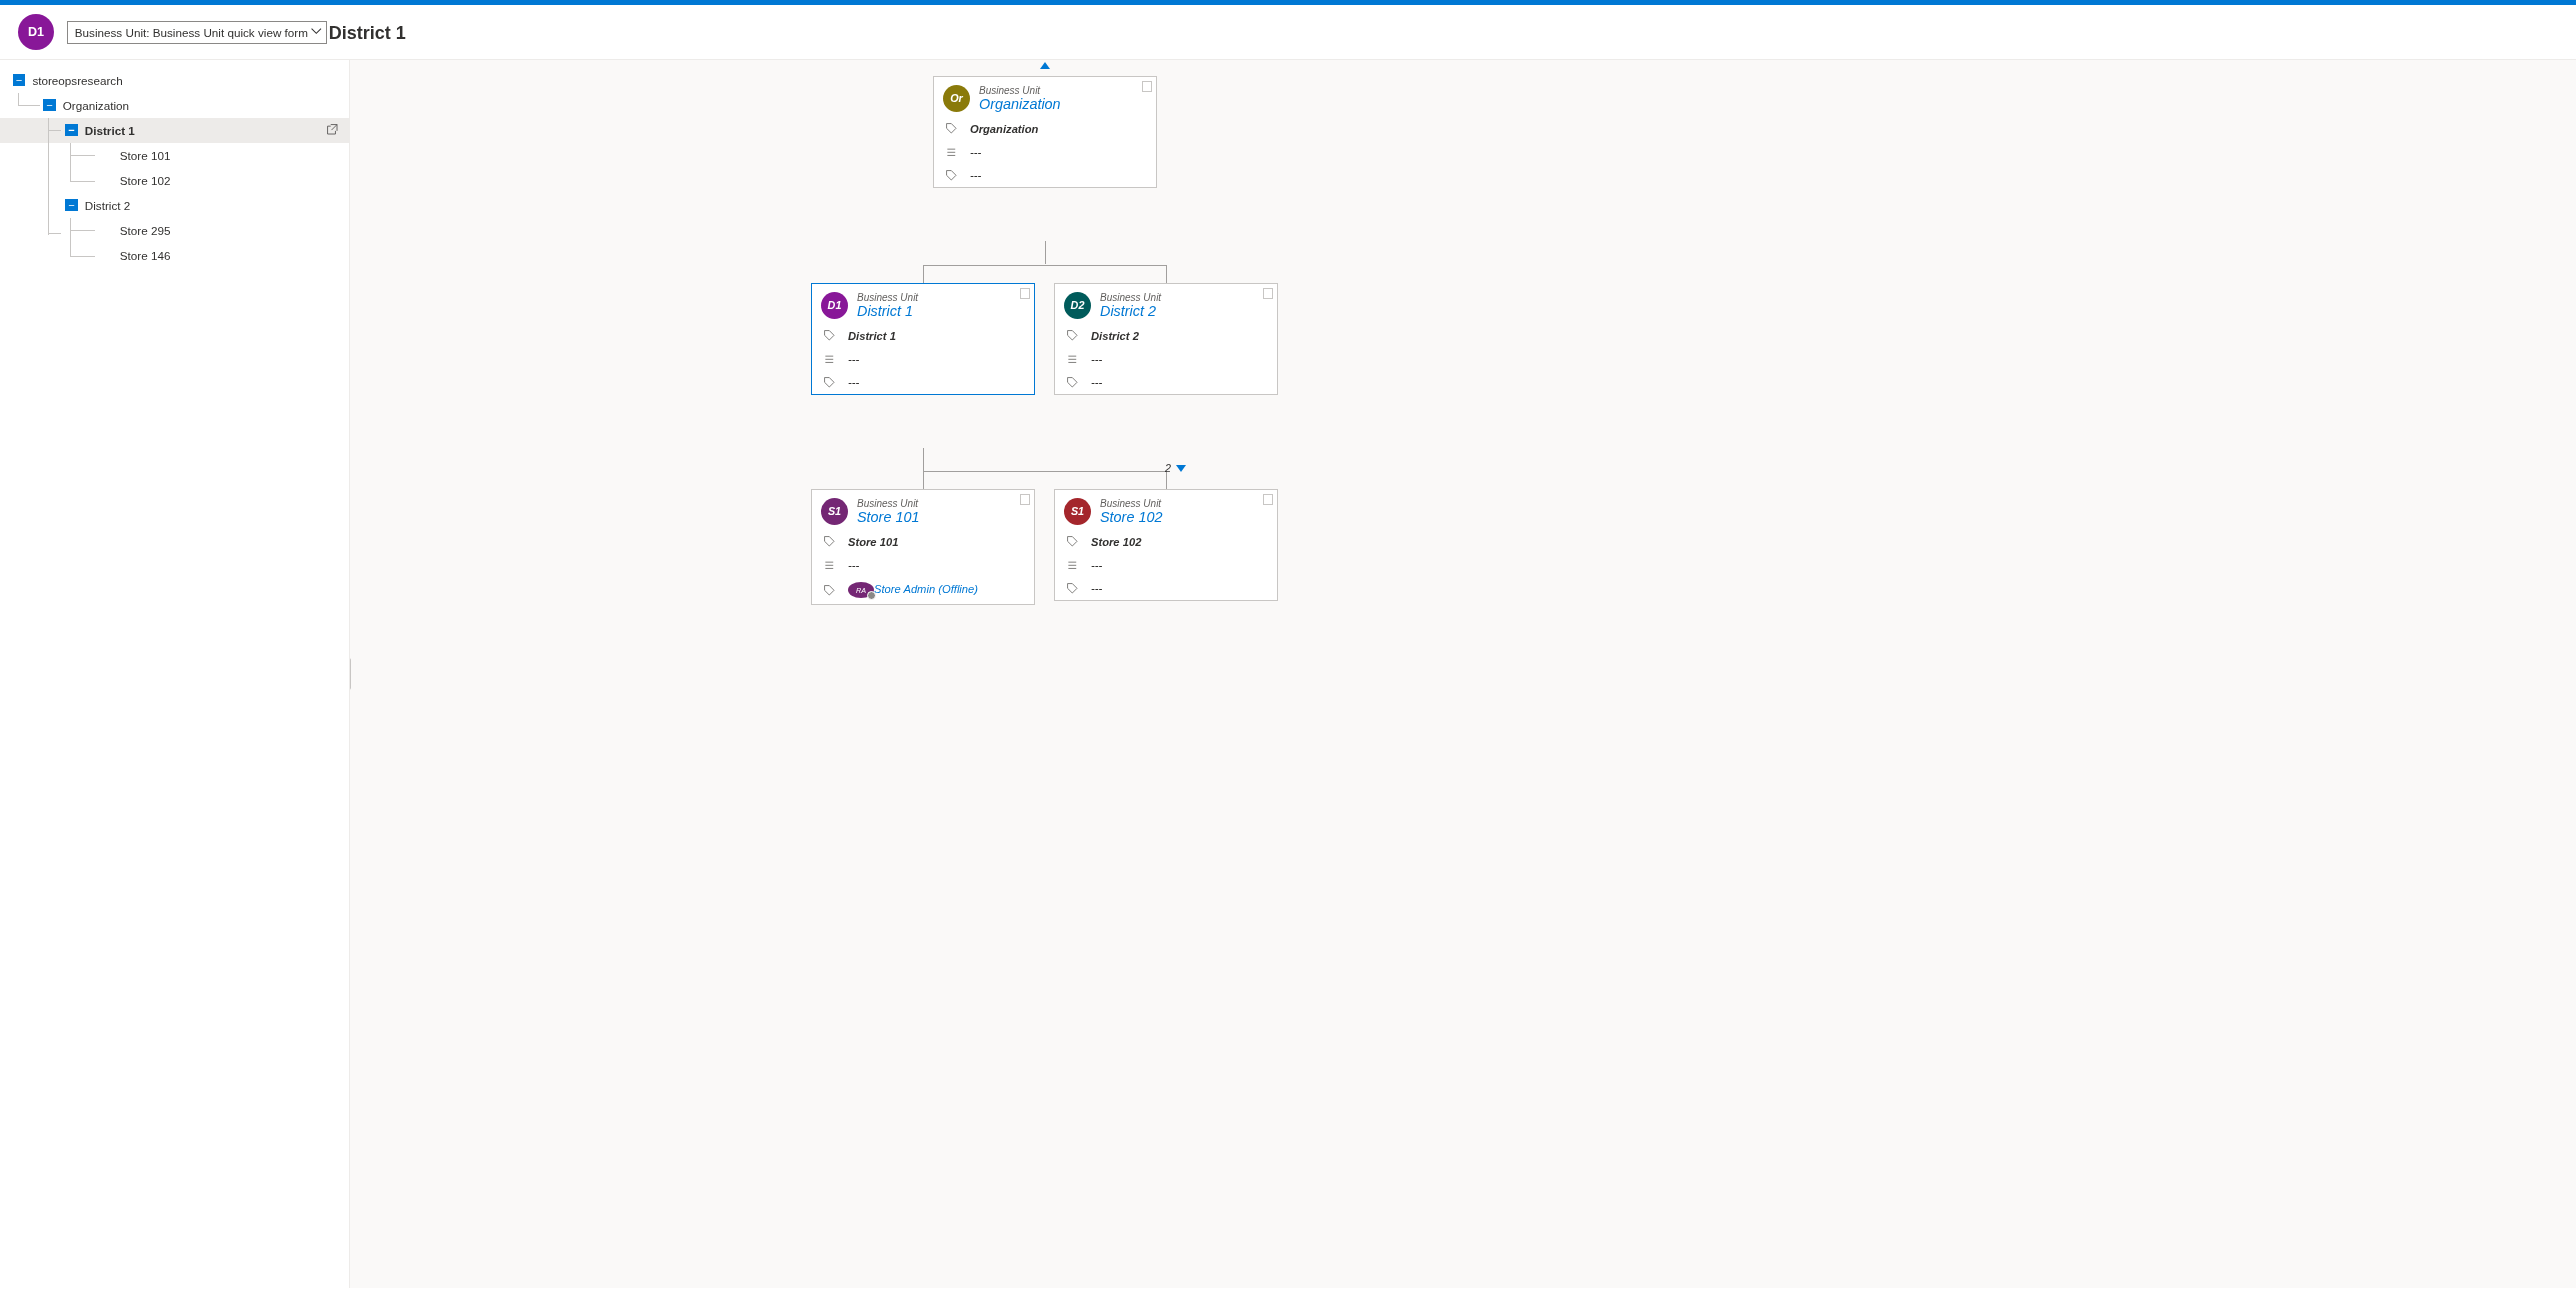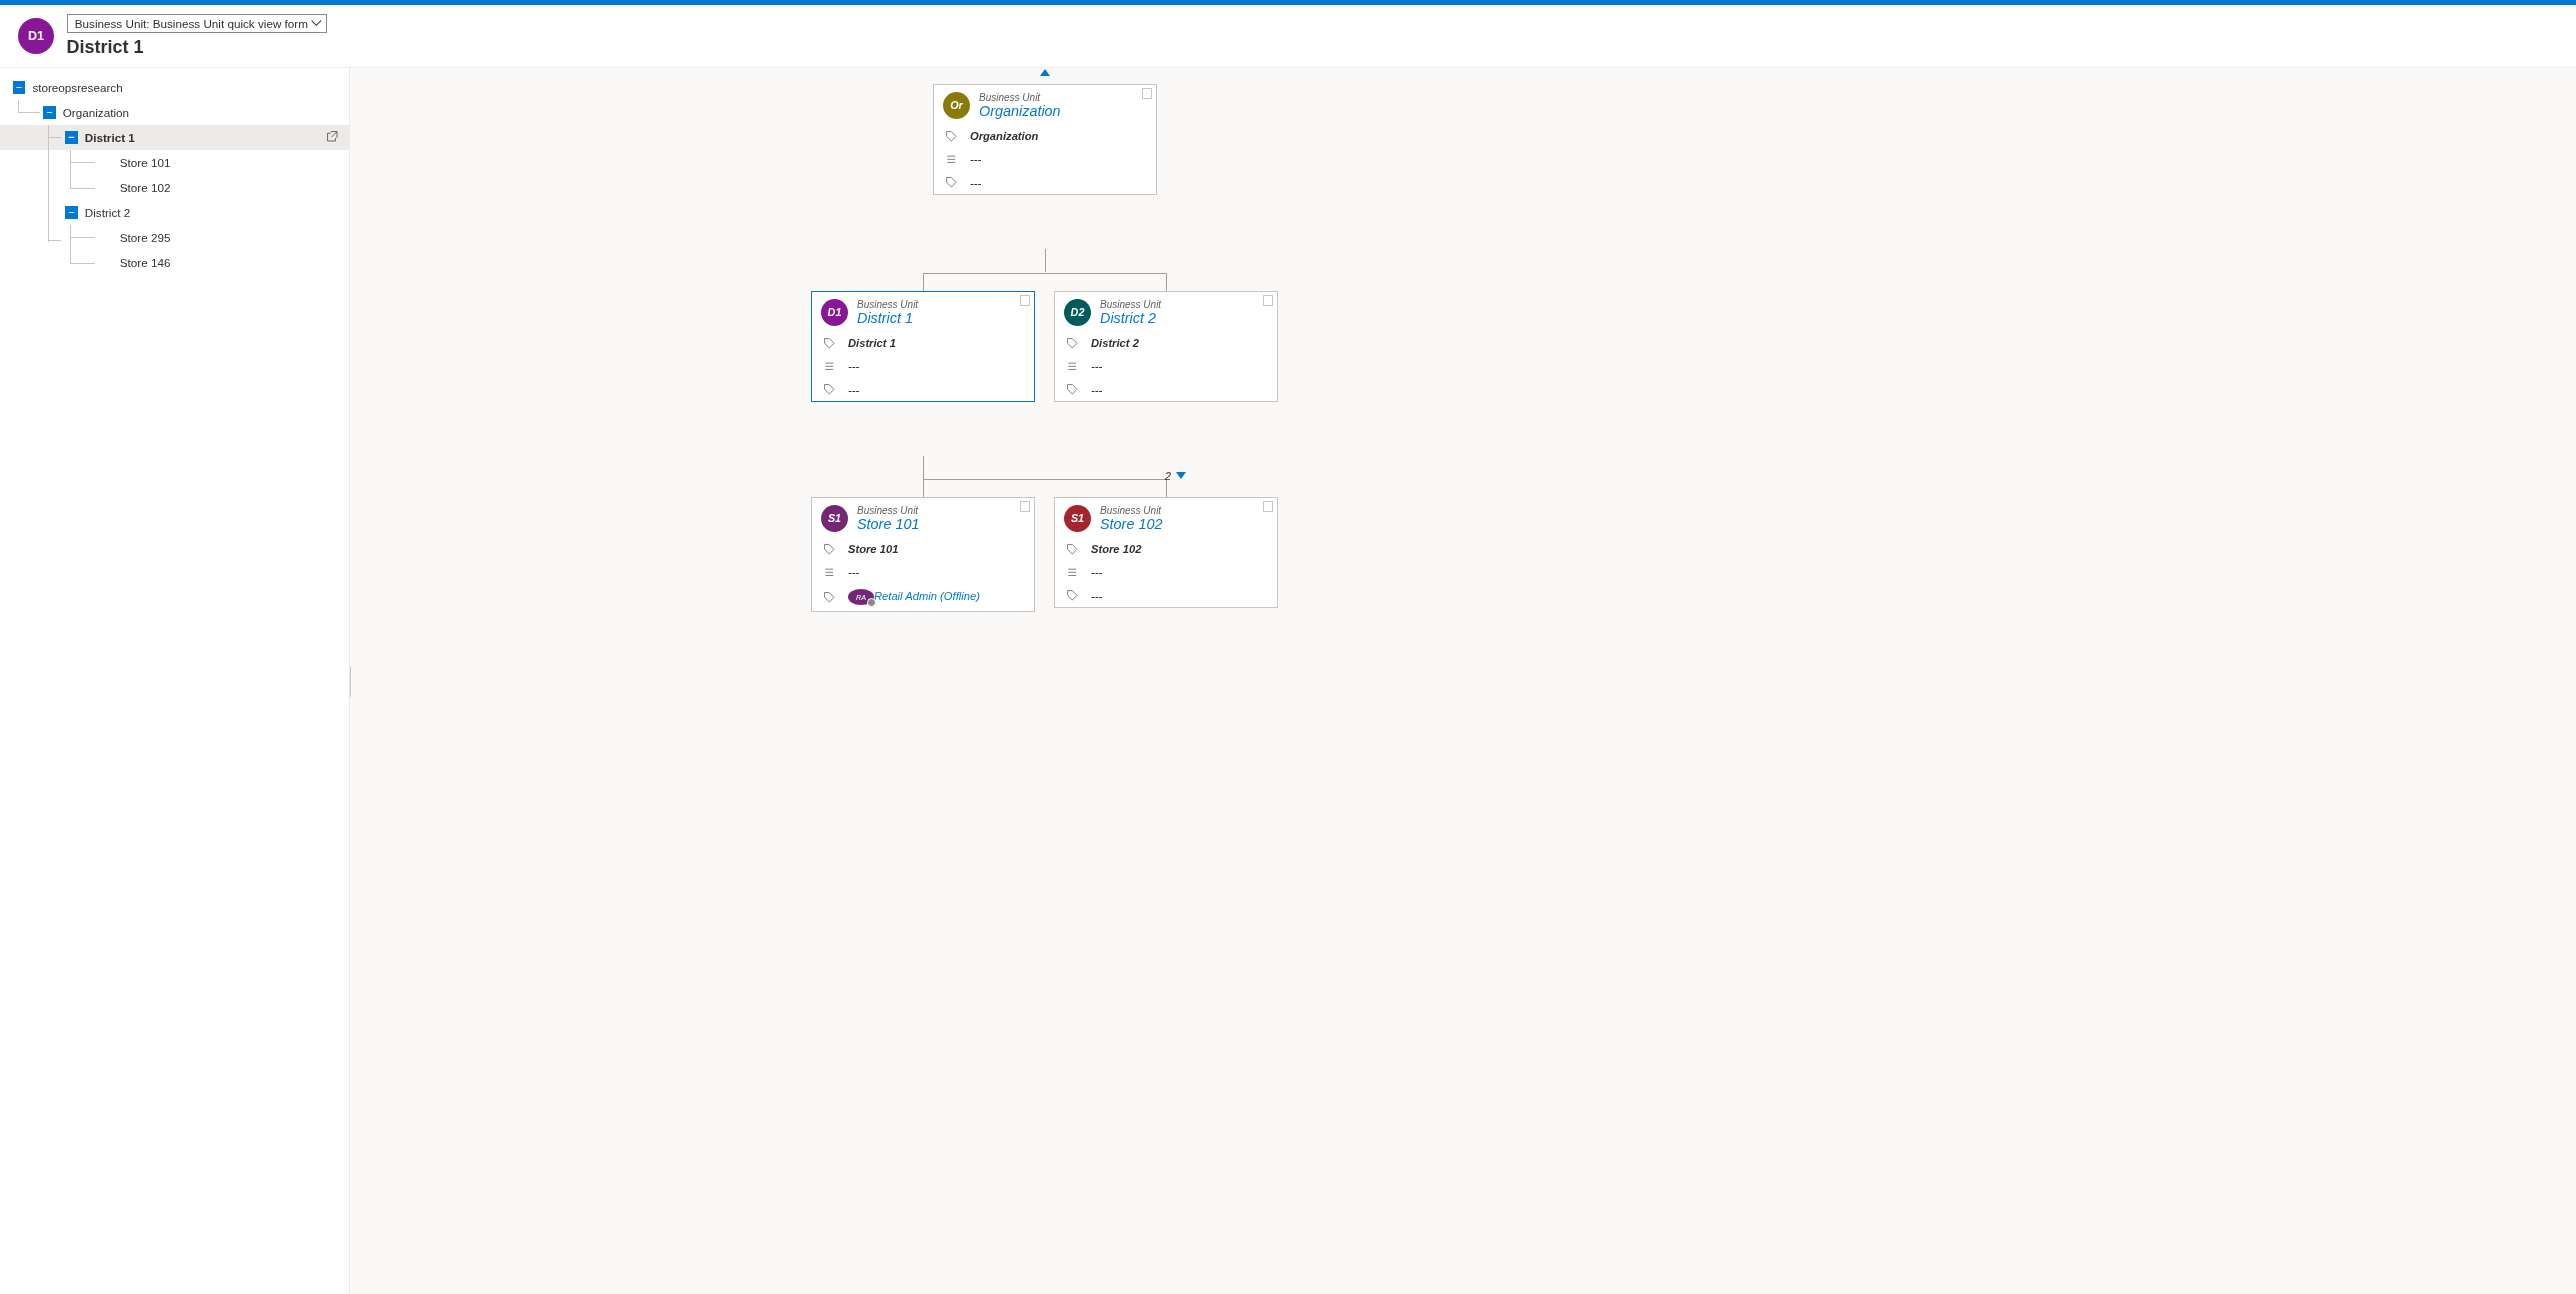--- a/index.html
+++ b/index.html
@@ -3,21 +3,21 @@
 <meta charset="utf-8">
 <style>
   * { box-sizing: border-box; }
   html, body { margin: 0; padding: 0; font-family: "Segoe UI", sans-serif; font-size: 11.7px; color: #323130; background: #fff; }
   .topbar { height: 5.4px; background: #0078d4; }
   .header { display: flex; align-items: center; padding: 9px 18px; gap: 12.6px; background: #fff; }
   .avatar-lg { width: 36px; height: 36px; border-radius: 50%; display: flex; align-items: center; justify-content: center; color: #fff; font-size: 12.6px; font-weight: 600; flex-shrink: 0; }
   .header .form-sel { border: 0.9px solid #8a8886; padding: 1.8px 18px 1.8px 7.2px; font-size: 11.7px; position: relative; display: inline-flex; align-items: center; gap: 5.4px; cursor: pointer; background:#fff;}
   .header .form-sel .chev { position: absolute; right: 3.6px; top: 50%; transform: translateY(-50%); }
   .header .title { font-size: 18px; font-weight: 600; margin-top: 1.8px; }
-  .hdrcol { display:flex; flex-direction:column; gap:1.8px;}
+  .hdrcol { display:flex; flex-direction:row; gap:1.8px;}
   .workspace { display: flex; height: calc(100vh - 65px); border-top: 0.9px solid #edebe9; }
   .sidebar { width: 350px; border-right: 0.9px solid #edebe9; background: #fff; padding: 7.2px 0; overflow:auto;}
   .main { flex: 1; background: #faf9f8; position: relative; overflow: auto; }
   .tnode { display: flex; align-items: center; height: 25px; cursor: pointer; padding-right: 10.8px; }
   .tnode.selected { background: #edebe9; font-weight: 600; }
   .toggle { width: 12.6px; height: 12.6px; background: #0078d4; color: #fff; display: flex; align-items: center; justify-content: center; font-size: 10.8px; line-height: 1; margin-right: 7.2px; flex-shrink:0; }
   .toggle.spacer { background: transparent; color: transparent; }
   .tnode .lbl { flex: 1; white-space: nowrap; }
   .open-icn { color: #605e5c; font-size: 10.8px; }
   .ind0 { padding-left: 12.6px; }
@@ -287,21 +287,21 @@
               </svg>
             </span>
             <span class="rval">---</span>
           </div>
         <div class="card-row">
             <span class="ricn">
               <svg class="ic" viewBox="0 0 16 16">
                 <path d="M2 2h6l6 6-6 6-6-6V2z" fill="none" stroke="#605e5c"></path>
               </svg>
             </span>
-            <span class="rval link"><span class="persona-dot">RA</span><span>Retail Admin (Offline)</span></span>
+            <span class="rval link"><span class="persona-dot">RA</span><span>Store Admin (Offline)</span></span>
           </div>
       </div>
 
       <div class="card" style="left:704px; top:429px;">
         <div class="card-hdr">
           <span class="corner"></span>
           <div class="avatar-sm" style="background:#a4262c">S1</div>
           <div class="txt">
             <span class="etype">Business Unit</span>
             <span class="ename">Store 102</span>

